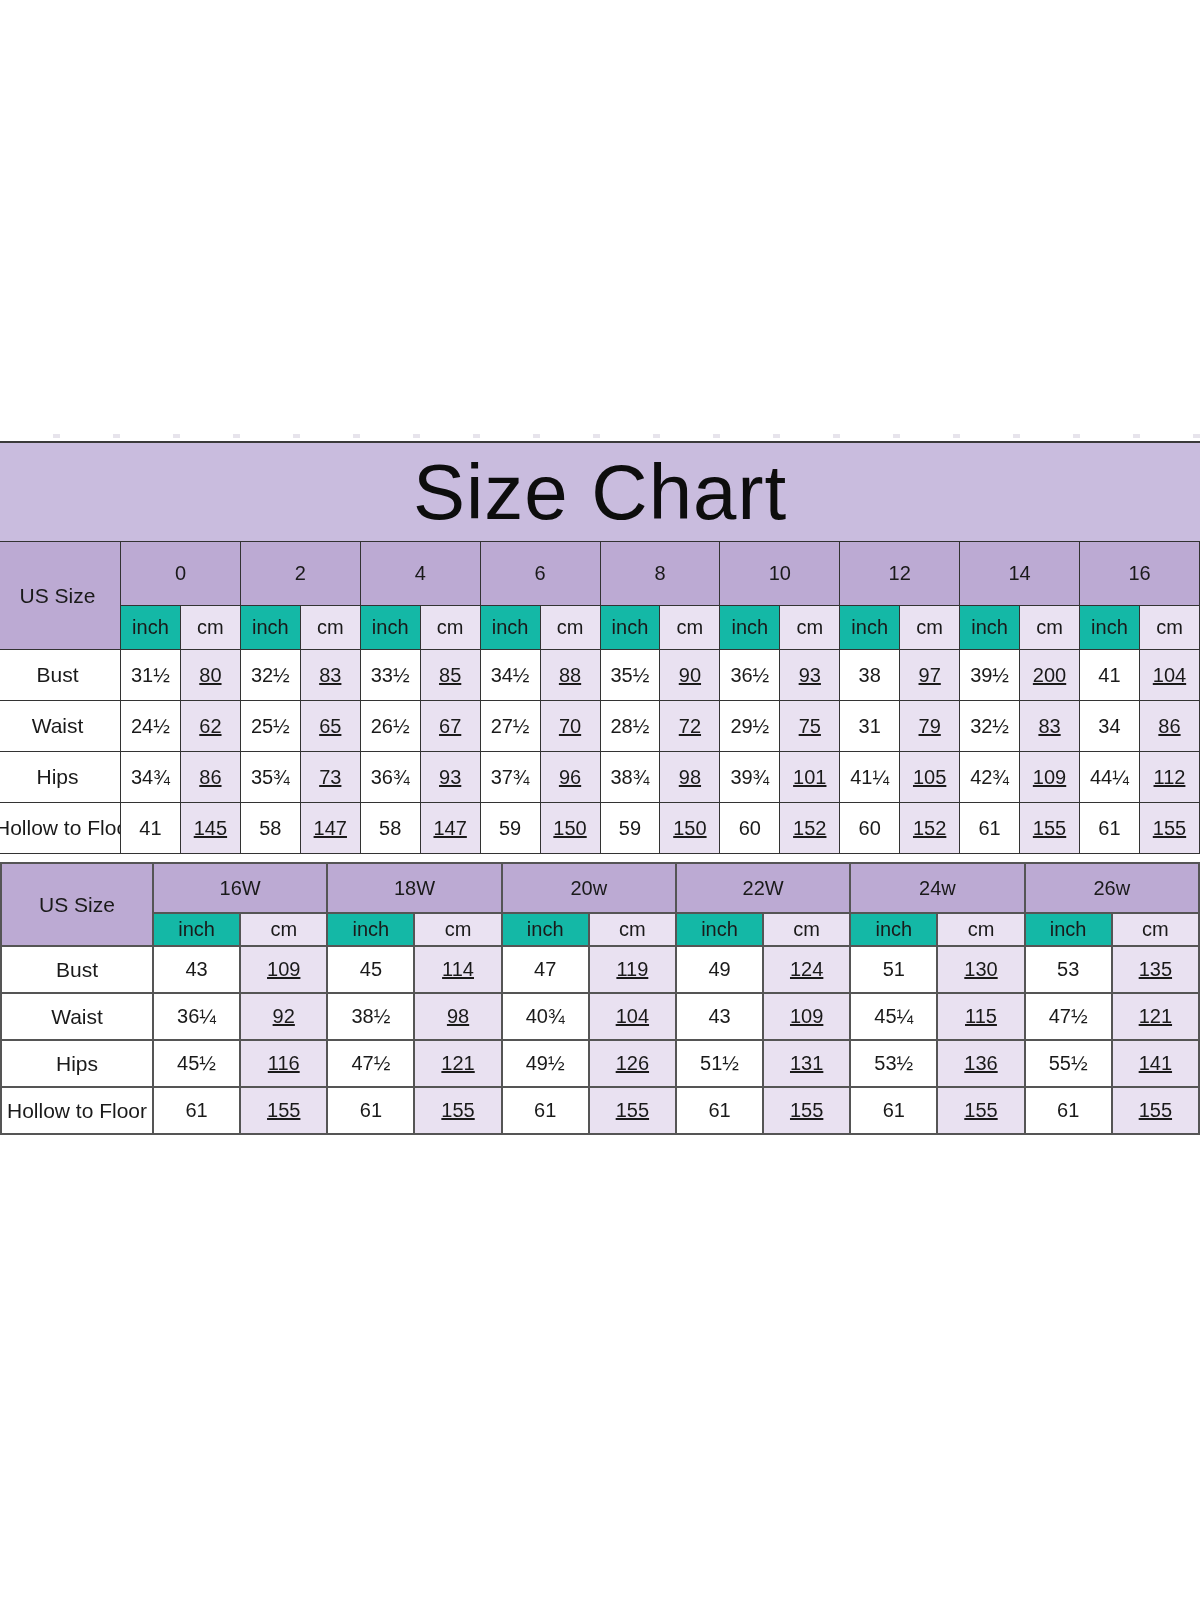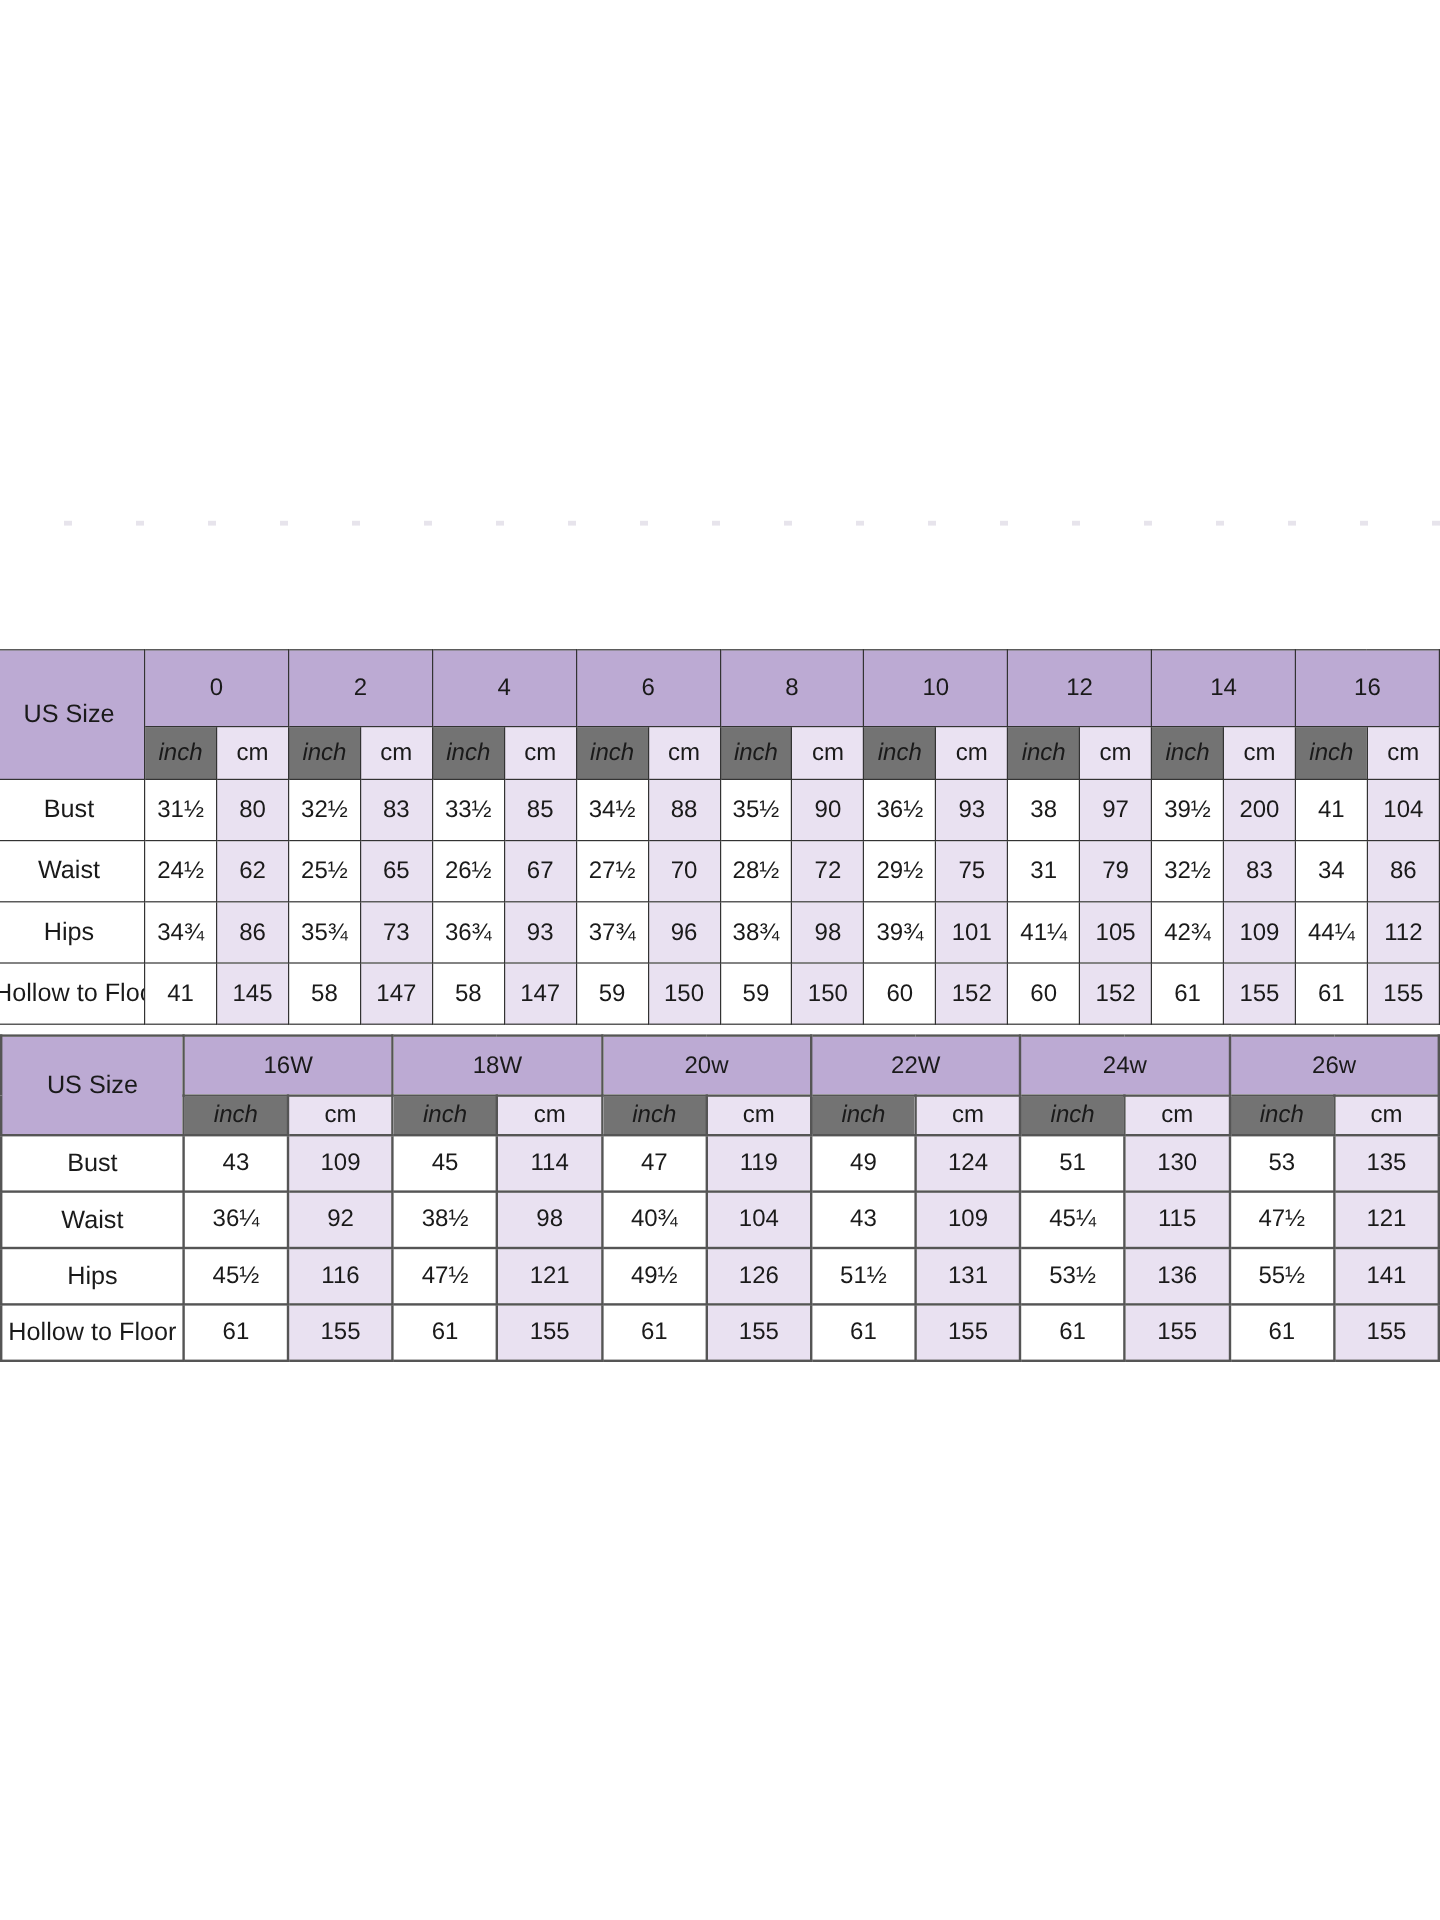--- a/index.html
+++ b/index.html
@@ -35,25 +35,25 @@
     table-layout:fixed;
     background:#ffffff;
   }
   table.size-table th, table.size-table td{
     text-align:center;vertical-align:middle;
     font-weight:400;padding:0;
     white-space:nowrap;overflow:hidden;
   }
   .cell-corner{background:#bcaad3;font-size:21px;}
   .cell-size {background:#bcaad3;font-size:20px;}
-  .cell-unit-inch{background:#737373;font-size:20px;font-style:italic;}
+  .cell-unit-inch{background:#14b8a6;font-size:20px;}
   .cell-unit-cm {background:#eae2f2;font-size:20px;margin-left:48px;}
   .cell-label{background:#ffffff;font-size:21px;}
   .cell-inch {background:#ffffff;font-size:20px;margin-left:42px;}
-  .cell-cm   {background:#e9e1f1;font-size:20px;}
+  .cell-cm   {background:#e9e1f1;font-size:20px;text-decoration:underline;}
 
   
   #table-standard{left:-6px;top:541px;width:1206px;}
   #table-standard th, #table-standard td{border:1.5px solid #333333;}
   #table-standard tr.row-sizes{height:64px;}
   #table-standard tr.row-units{height:44px;}
   #table-standard tr.row-data{height:51px;}
 
   
   #table-plus{left:0px;top:862px;width:1200px;}
@@ -61,20 +61,23 @@
   #table-plus tr.row-sizes{height:50px;}
   #table-plus tr.row-units{height:33px;}
   #table-plus tr.row-data{height:47px;}
 </style>
 </head>
 <body>
 
 <div id="page">
   <div id="crop-marks"></div>
 
+  <div id="title-band">
+    <h1>Size Chart</h1>
+  </div>
 
   <table id="table-standard" class="size-table">
       <colgroup>
         <col style="width: 126px;">
         <col>
         <col>
         <col>
         <col>
         <col>
         <col>

